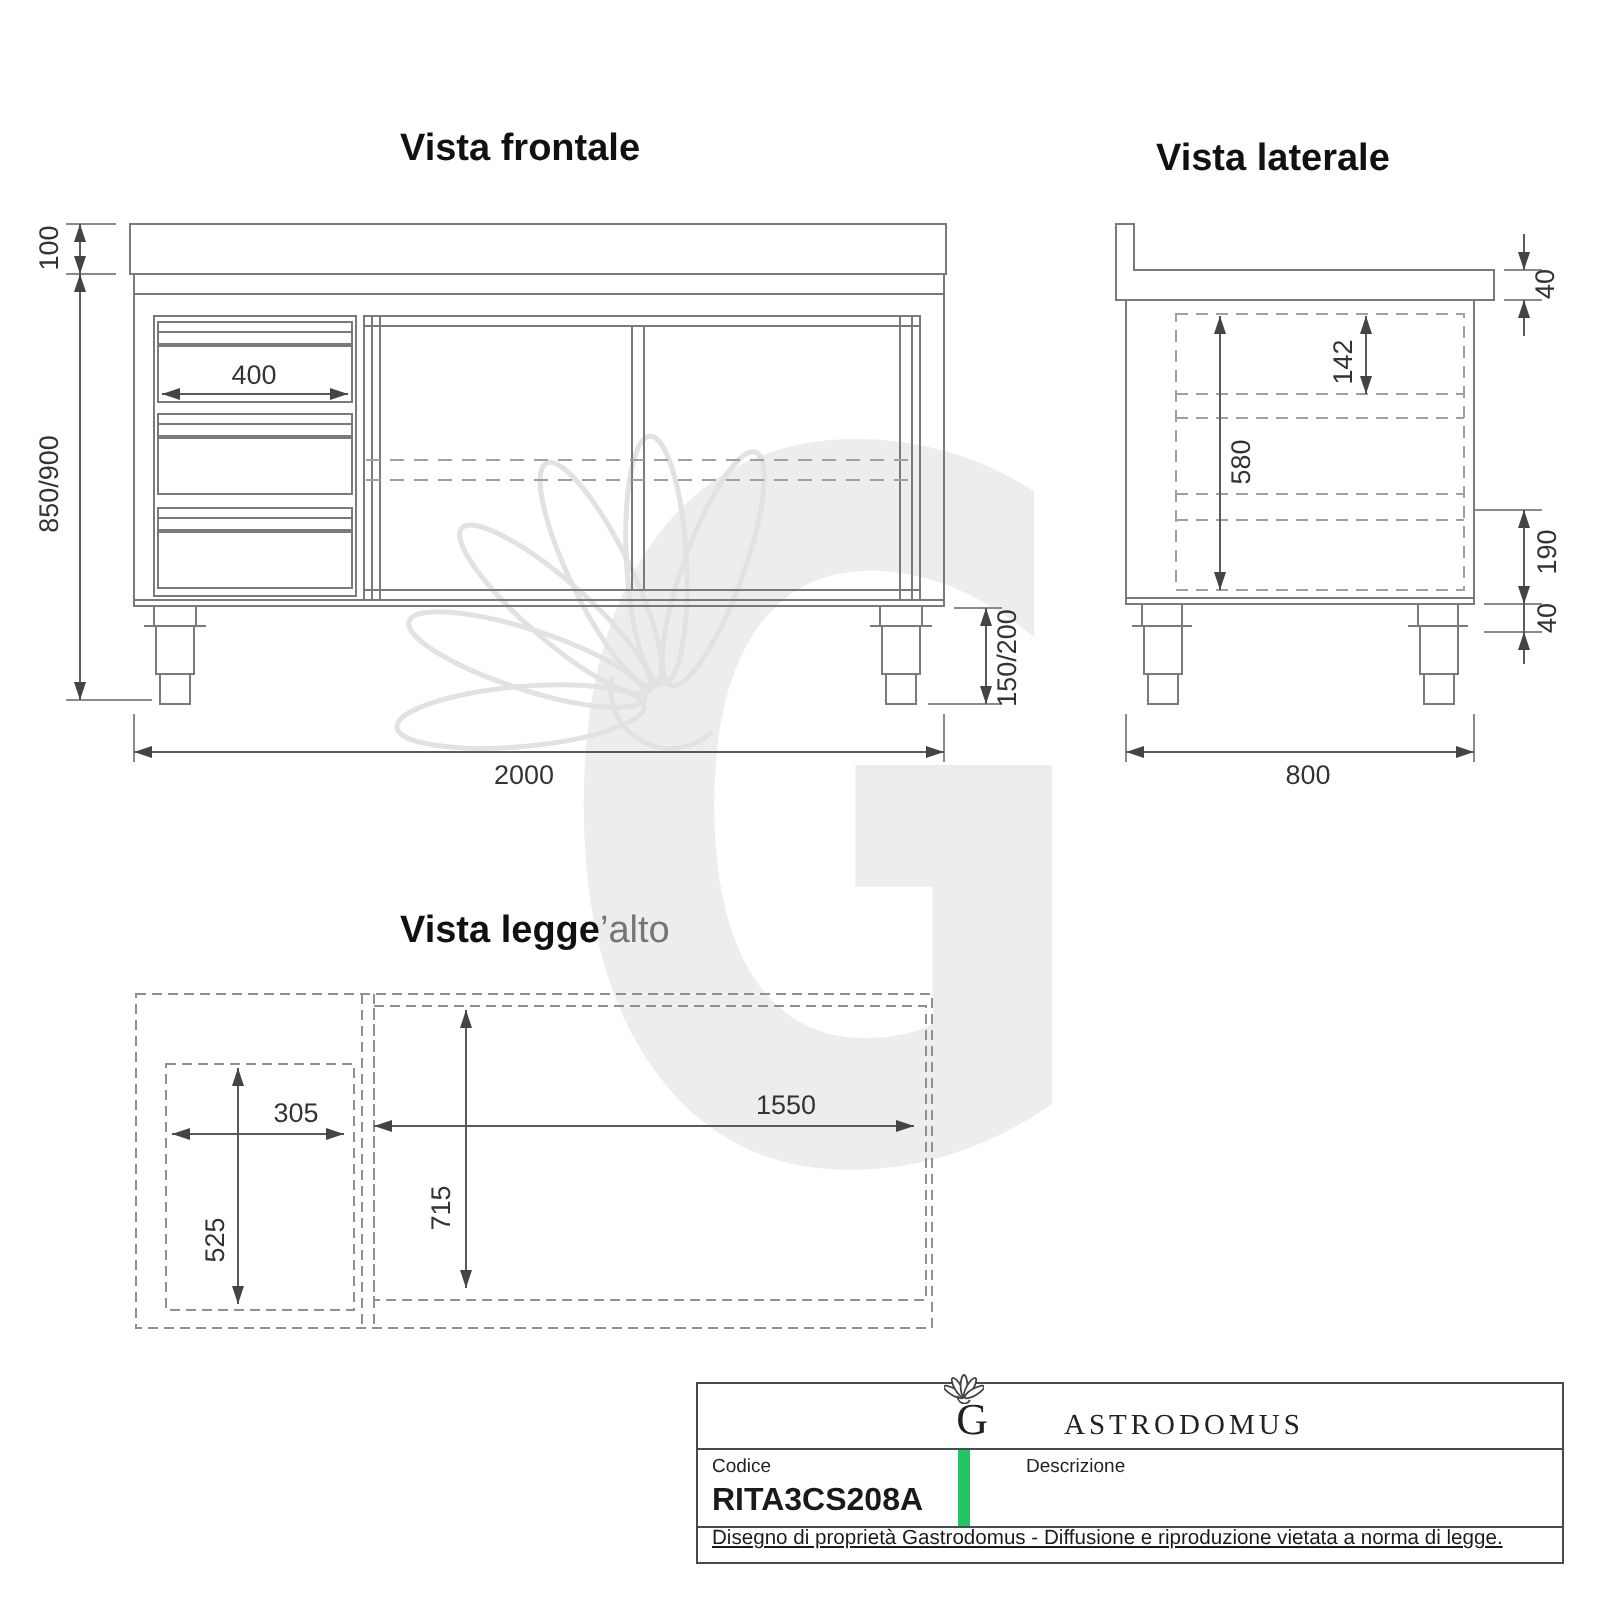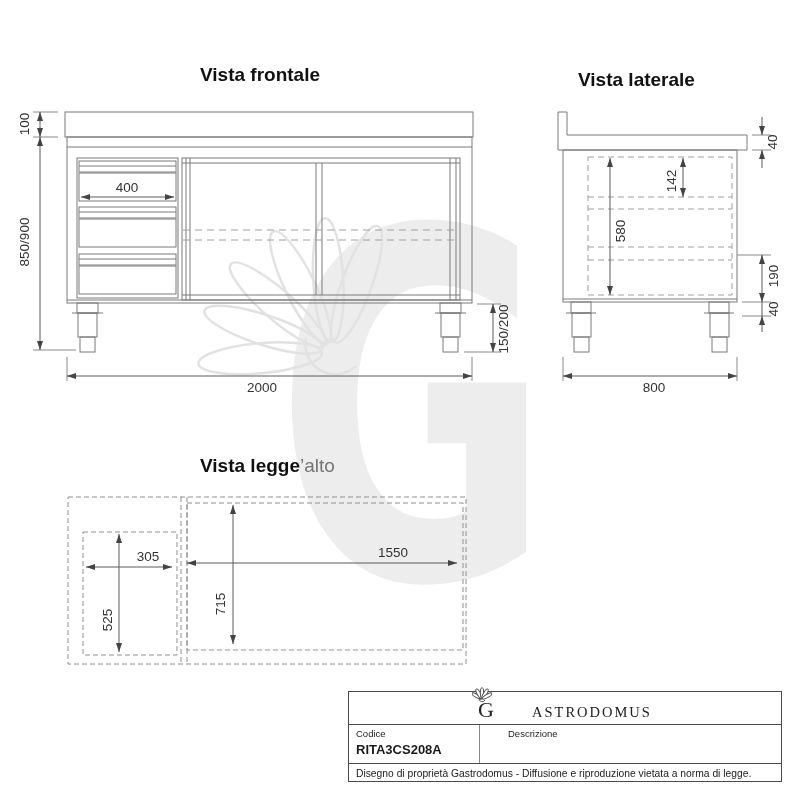--- a/index.html
+++ b/index.html
@@ -15,25 +15,25 @@
   .tb-row1{height:32px;display:flex;align-items:flex-end;justify-content:center;box-sizing:border-box;}
   .brand{font-family:"Liberation Serif",serif;letter-spacing:2px;color:#222;
          display:flex;align-items:baseline;line-height:1;padding-bottom:3px;position:relative;}
   .brand .brand-g{font-size:22px;}
   .brand .brand-rest{font-size:14.5px;margin-left:36px;}
   .brand .shell{position:absolute;left:-6px;top:-14px;}
   .tb-row2{display:flex;border-top:1px solid #4a4a4a;height:39px;box-sizing:border-box;}
   .tb-cell{padding:2px 7px;box-sizing:border-box;}
   .tb-cell .lbl{font-size:9.5px;color:#222;display:block;margin-top:1px;}
   .tb-cell .val{display:block;margin-top:3px;font-size:11.5px;}
-  .tb-cell .val.code{font-weight:bold;font-size:13px;}
+  .tb-cell .val.code{font-weight:bold;font-size:16px;}
   .tb-c1{width:130px;}
-  .tb-c2{flex:1;border-left:1px solid #22c55e;padding-left:28px;}
-  .tb-row3{border-top:1px solid #4a4a4a;height:19px;display:flex;align-items:center;
-           padding:0 7px;font-size:10.3px;color:#1a1a1a;box-sizing:border-box;white-space:nowrap;}
+  .tb-c2{flex:1;border-left:6px solid #22c55e;padding-left:28px;}
+  .tb-row3{border-top:1px solid #4a4a4a;height:19px;display:flex;
+           padding:0 7px;font-size:10.3px;color:#1a1a1a;box-sizing:border-box;white-space:nowrap;text-decoration:underline;}
 </style>
 </head>
 <body>
 
 <div class="page">
 
   <svg width="800" height="800" viewBox="0 0 800 800">
     <defs>
       <marker id="arw" viewBox="0 0 9 6" refX="9" refY="3" markerWidth="9" markerHeight="6" markerUnits="userSpaceOnUse" orient="auto-start-reverse">
         <path d="M0,0 L9,3 L0,6 Z" fill="#444"></path>

